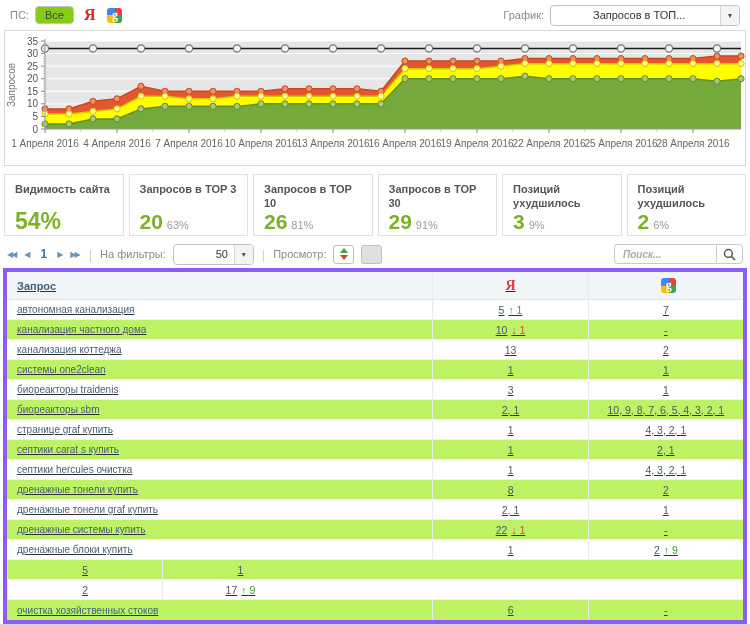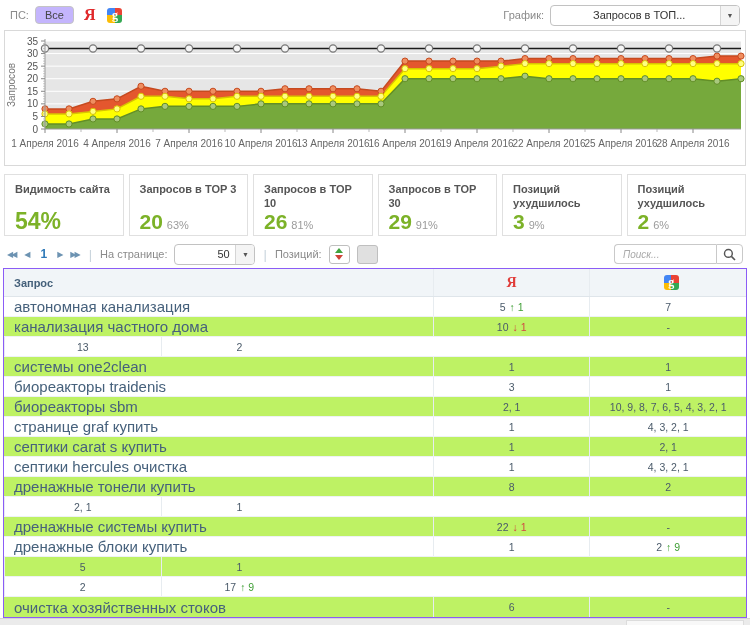--- a/index.html
+++ b/index.html
@@ -5,21 +5,21 @@
   * { box-sizing: border-box; }
   html,body { margin:0; padding:0; }
   body {
     width:750px; height:625px; overflow:hidden;
     background:#fff; color:#333;
     font-family:"Liberation Sans", sans-serif; font-size:11px;
   }
   
   .topbar { height:30px; display:flex; align-items:center; padding:0 10px; gap:6px; }
   .lbl { color:#8b8b8b; font-size:11px; }
-  .btn-all { background:#c4b5fd; border:1px solid #c4c4c4; border-radius:4px; padding:2px 9px;
+  .btn-all { background:#84cc16; border:1px solid #c4c4c4; border-radius:4px; padding:2px 9px;
              font-size:11px; color:#444; cursor:pointer; }
   .y-ico { color:#e0292b; font-family:"Liberation Serif", serif; font-weight:bold;
            font-size:16px; line-height:16px; cursor:pointer; margin-left:4px; }
   .g-ico { width:15px; height:15px; border-radius:3px; display:grid;
            grid-template-columns:1fr 1fr; grid-template-rows:1fr 1fr; overflow:hidden;
            position:relative; cursor:pointer; margin-left:6px; flex:none; }
   .g-ico span:nth-child(1){background:#4285f4}
   .g-ico span:nth-child(2){background:#ea4335}
   .g-ico span:nth-child(3){background:#fbbc05}
   .g-ico span:nth-child(4){background:#34a853}
@@ -56,37 +56,37 @@
   .tri-up { width:0; height:0; border-left:4px solid transparent; border-right:4px solid transparent;
             border-bottom:5px solid #41a33d; margin-bottom:2px; }
   .tri-dn { width:0; height:0; border-left:4px solid transparent; border-right:4px solid transparent;
             border-top:5px solid #cf4338; }
   .vbtn.grid { background:#e0e0e0; display:grid; grid-template-columns:1fr 1fr; grid-template-rows:1fr 1fr;
                gap:2px; padding:4px; }
   .vbtn.grid span { background:#8fa3b5; border-radius:1px; }
   .search { margin-left:auto; display:flex; }
   .search input { width:102px; height:20px; border:1px solid #c9c9c9; border-right:none;
                   border-radius:4px 0 0 4px; padding:7px 8px; font-size:10px; font-style:italic;
-                  color:#666; outline:none; font-family:"Liberation Sans",sans-serif; }
+                  color:#666; outline:none; font-family:"Liberation Sans",sans-serif;font-weight:bold; }
   .search input::placeholder { color:#aaa; font-style:italic; }
   .search .sbtn { width:27px; height:20px; border:1px solid #c9c9c9; border-radius:0 4px 4px 0;
                   background:#fff; display:flex; align-items:center; justify-content:center; cursor:pointer; }
   
-  .ptable { margin:2px 3px 0; border:1px solid #8b5cf6; }
+  .ptable { margin:2px 3px 0; border:4px solid #8b5cf6;text-decoration:underline; }
   .thead { display:flex; background:#f1f5f8; border-bottom:1px solid #dfe5ea; height:28px; align-items:stretch; }
   .col-kw  { width:57.8%; display:flex; align-items:center; padding-left:10px; }
   .col-pos { width:21.1%; display:flex; align-items:center; justify-content:center;
              border-left:1px solid #e7ecf0; }
   .thead .col-kw { font-weight:bold; color:#44607a; font-size:11px; cursor:pointer; }
   .thead .y-head { color:#e03c39; font-family:"Liberation Serif",serif; font-weight:bold; font-size:14px; }
   .row { display:flex; height:20px; align-items:stretch; border-bottom:1px solid #eef2f5;
          background:#fff; cursor:pointer; }
   .row:last-child { border-bottom:none; }
   .row.alt { background:#bef264; }
-  .kw { color:#46617c; font-size:15px; white-space:nowrap; overflow:hidden; }
+  .kw { color:#46617c; font-size:10px; white-space:nowrap; overflow:hidden; }
   .pos { color:#4a5a6a; font-size:10.5px; }
   .chg-up { color:#3f9e35; margin-left:4px; }
   .chg-dn { color:#d14b42; margin-left:4px; }
   
   .footer { height:8px; background:#ebebeb; border-top:1px solid #d6d6d6; margin-top:0; position:relative; }
   .footer .fbox { position:absolute; right:6px; top:1px; width:118px; height:7px;
                   background:#f8f8f8; border:1px solid #dcdcdc; border-bottom:none; }
 </style>
 </head>
 <body>
@@ -339,27 +339,27 @@
   </div>
 </div>
 
 <div class="toolbar">
   <span class="pg dbl">◀◀</span>
   <span class="pg">◀</span>
   <span class="pg-cur">1</span>
   <span class="pg">▶</span>
   <span class="pg dbl">▶▶</span>
   <span class="vsep">|</span>
-  <span class="lbl">На странице:</span>
+  <span class="lbl">На фильтры:</span>
   <div class="select sel-pp">
     <span class="val">50</span>
     <span class="arr">▼</span>
   </div>
   <span class="vsep">|</span>
-  <span class="lbl">Позиций:</span>
+  <span class="lbl">Просмотр:</span>
   <div class="vbtn">
     <span class="tri-up"></span>
       <span class="tri-dn"></span>
   </div>
   <div class="vbtn grid">
     <span></span>
       <span></span>
       <span></span>
       <span></span>
   </div>
@@ -405,20 +405,21 @@
         <div class="col-kw kw">канализация частного дома</div>
         <div class="col-pos pos">
           <span>10</span>
           <span class="chg-dn">↓ 1</span>
         </div>
         <div class="col-pos pos">
           <span>-</span>
         </div>
       </div>
       <div class="row">
+        <div class="col-kw kw">канализация коттеджа</div>
         <div class="col-pos pos">
           <span>13</span>
         </div>
         <div class="col-pos pos">
           <span>2</span>
         </div>
       </div>
       <div class="row alt">
         <div class="col-kw kw">системы one2clean</div>
         <div class="col-pos pos">
@@ -476,20 +477,21 @@
       <div class="row alt">
         <div class="col-kw kw">дренажные тонели купить</div>
         <div class="col-pos pos">
           <span>8</span>
         </div>
         <div class="col-pos pos">
           <span>2</span>
         </div>
       </div>
       <div class="row">
+        <div class="col-kw kw">дренажные тонели graf купить</div>
         <div class="col-pos pos">
           <span>2, 1</span>
         </div>
         <div class="col-pos pos">
           <span>1</span>
         </div>
       </div>
       <div class="row alt">
         <div class="col-kw kw">дренажные системы купить</div>
         <div class="col-pos pos">

